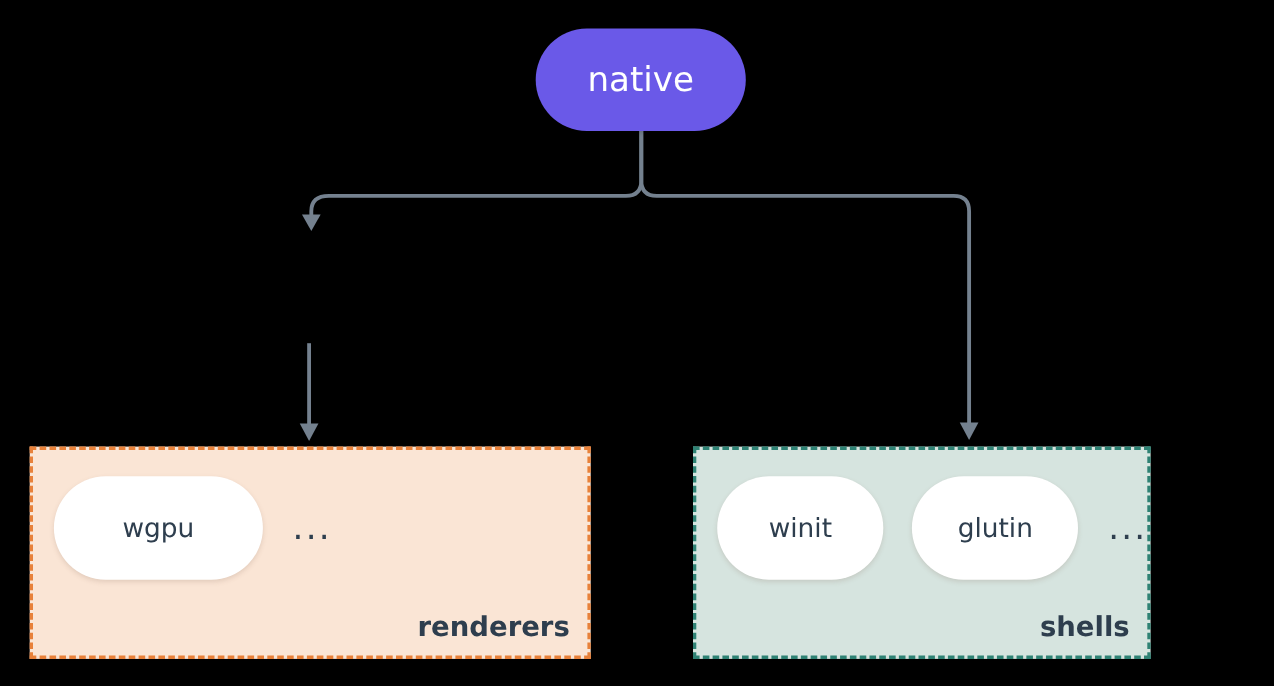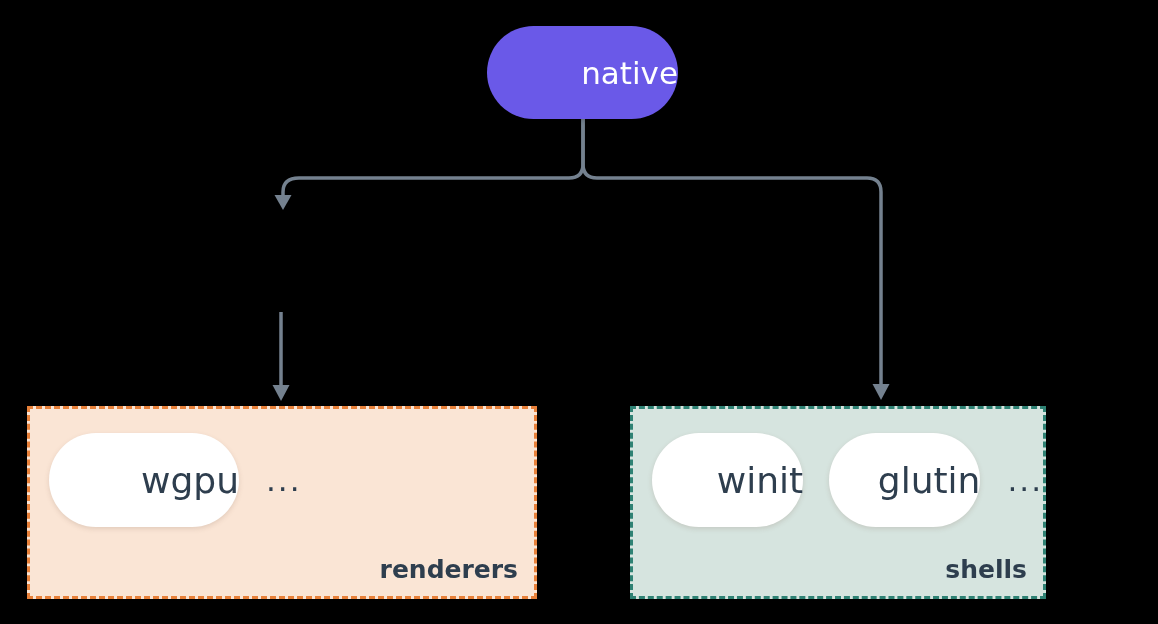--- a/index.html
+++ b/index.html
@@ -27,21 +27,21 @@
     fill: none;
   }
   .connectors polygon {
     fill: var(--connector, #74818F);
     stroke: none;
   }
   .pill {
     position: absolute;
     display: flex;
     align-items: center;
-    justify-content: flex-end;
+    justify-content: center;
     border-radius: 47px;
     z-index: 2;
     box-shadow: 0 2px 4px rgba(0,0,0,0.15);
   }
   .pill.node {
     color: var(--node-text, #fff);
     font-size: 31px;
   }
   .pill.native-node {
     left: 487px; top: 26px;
@@ -76,21 +76,21 @@
     display: flex;
     align-items: center;
     margin: 24px 0 0 19px;
   }
   .pill-row .item-pill {
     position: static;
     width: 190px;
     height: 94px;
     background: #ffffff;
     color: var(--item-text, #2E3E4E);
-    font-size: 36px;
+    font-size: 24px;
     box-shadow: 0 2px 5px rgba(120, 90, 70, 0.18);
   }
   .pill-row .item-pill + .item-pill { margin-left: 26px; }
   .ellipsis {
     margin-left: 27px;
     color: var(--item-text, #2E3E4E);
     font-size: 31px;
     letter-spacing: 2px;
   }
   .group-label {

